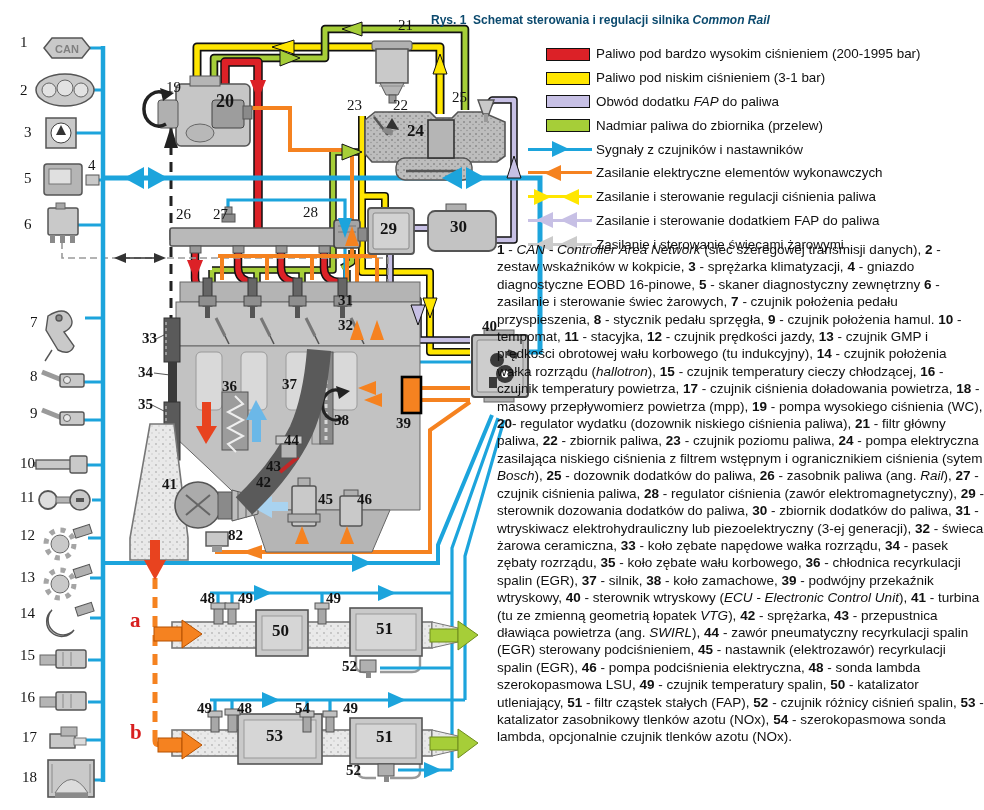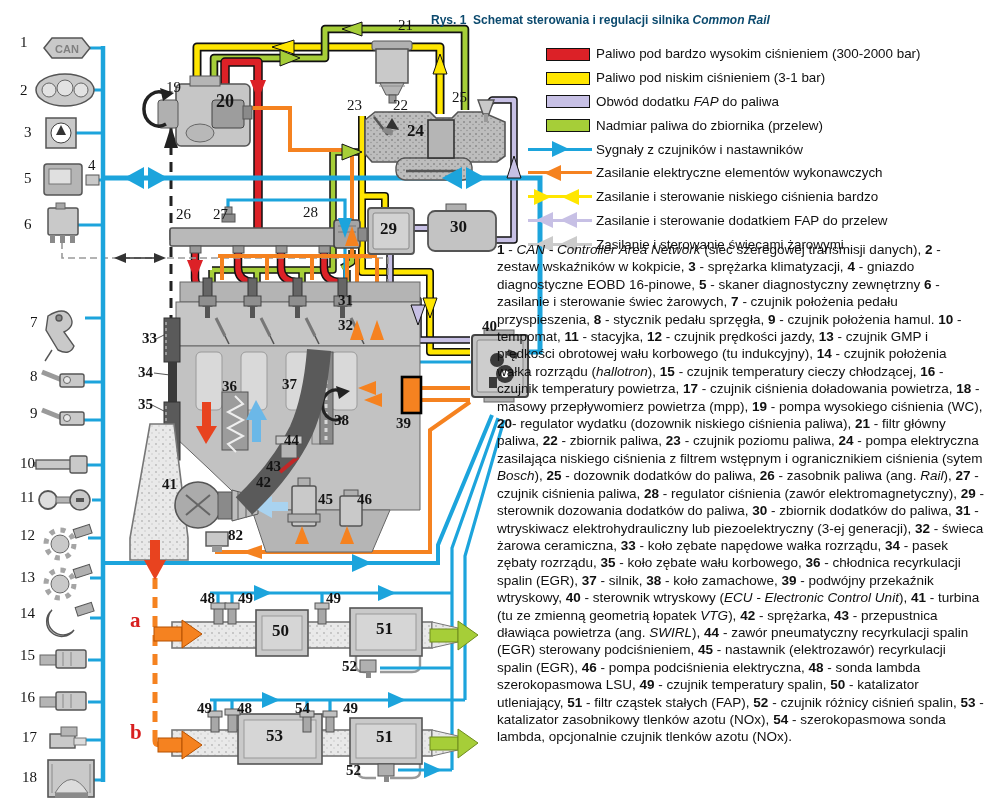--- a/index.html
+++ b/index.html
@@ -489,21 +489,21 @@
   <span>Rys. 1</span>&nbsp;
   <span>Schemat sterowania i regulacji silnika</span>
   <span class="em">Common Rail</span>
 </div>
 
 <div id="legend">
       <div class="lrow">
         <span class="mk">
           <span class="sw" style="background: rgb(220, 33, 39);"></span>
         </span>
-        <span class="ltext">Paliwo pod bardzo wysokim ciśnieniem (300-2000 bar)</span>
+        <span class="ltext">Paliwo pod bardzo wysokim ciśnieniem (200-1995 bar)</span>
       </div>
       <div class="lrow">
         <span class="mk">
           <span class="sw" style="background: rgb(255, 230, 0);"></span>
         </span>
         <span class="ltext">Paliwo pod niskim ciśnieniem (3-1 bar)</span>
       </div>
       <div class="lrow">
         <span class="mk">
           <span class="sw" style="background: rgb(199, 192, 229);"></span>
@@ -529,29 +529,29 @@
           <span class="tri" style="border-right: 17px solid rgb(245, 130, 32); left: 16px;"></span>
         </span>
         <span class="ltext">Zasilanie elektryczne elementów wykonawczych</span>
       </div>
       <div class="lrow">
         <span class="mk">
           <span class="ml" style="background: rgb(255, 230, 0);"></span>
           <span class="tri" style="border-left: 17px solid rgb(255, 230, 0); left: 6px;"></span>
           <span class="tri" style="border-right: 17px solid rgb(255, 230, 0); left: 34px;"></span>
         </span>
-        <span class="ltext">Zasilanie i sterowanie niskiego ciśnienia bardzo</span>
+        <span class="ltext">Zasilanie i sterowanie regulacji ciśnienia paliwa</span>
       </div>
       <div class="lrow">
         <span class="mk">
           <span class="ml" style="background: rgb(199, 192, 229);"></span>
           <span class="tri" style="border-right: 17px solid rgb(199, 192, 229); left: 8px;"></span>
           <span class="tri" style="border-right: 17px solid rgb(199, 192, 229); left: 32px;"></span>
         </span>
-        <span class="ltext">Zasilanie i sterowanie dodatkiem FAP do przelew</span>
+        <span class="ltext">Zasilanie i sterowanie dodatkiem FAP do paliwa</span>
       </div>
       <div class="lrow">
         <span class="mk">
           <span class="ml" style="background: rgb(203, 203, 203);"></span>
           <span class="tri" style="border-right: 17px solid rgb(203, 203, 203); left: 8px;"></span>
           <span class="tri" style="border-right: 17px solid rgb(203, 203, 203); left: 32px;"></span>
         </span>
         <span class="ltext">Zasilanie i sterowanie świecami żarowymi</span>
       </div>
     </div>

